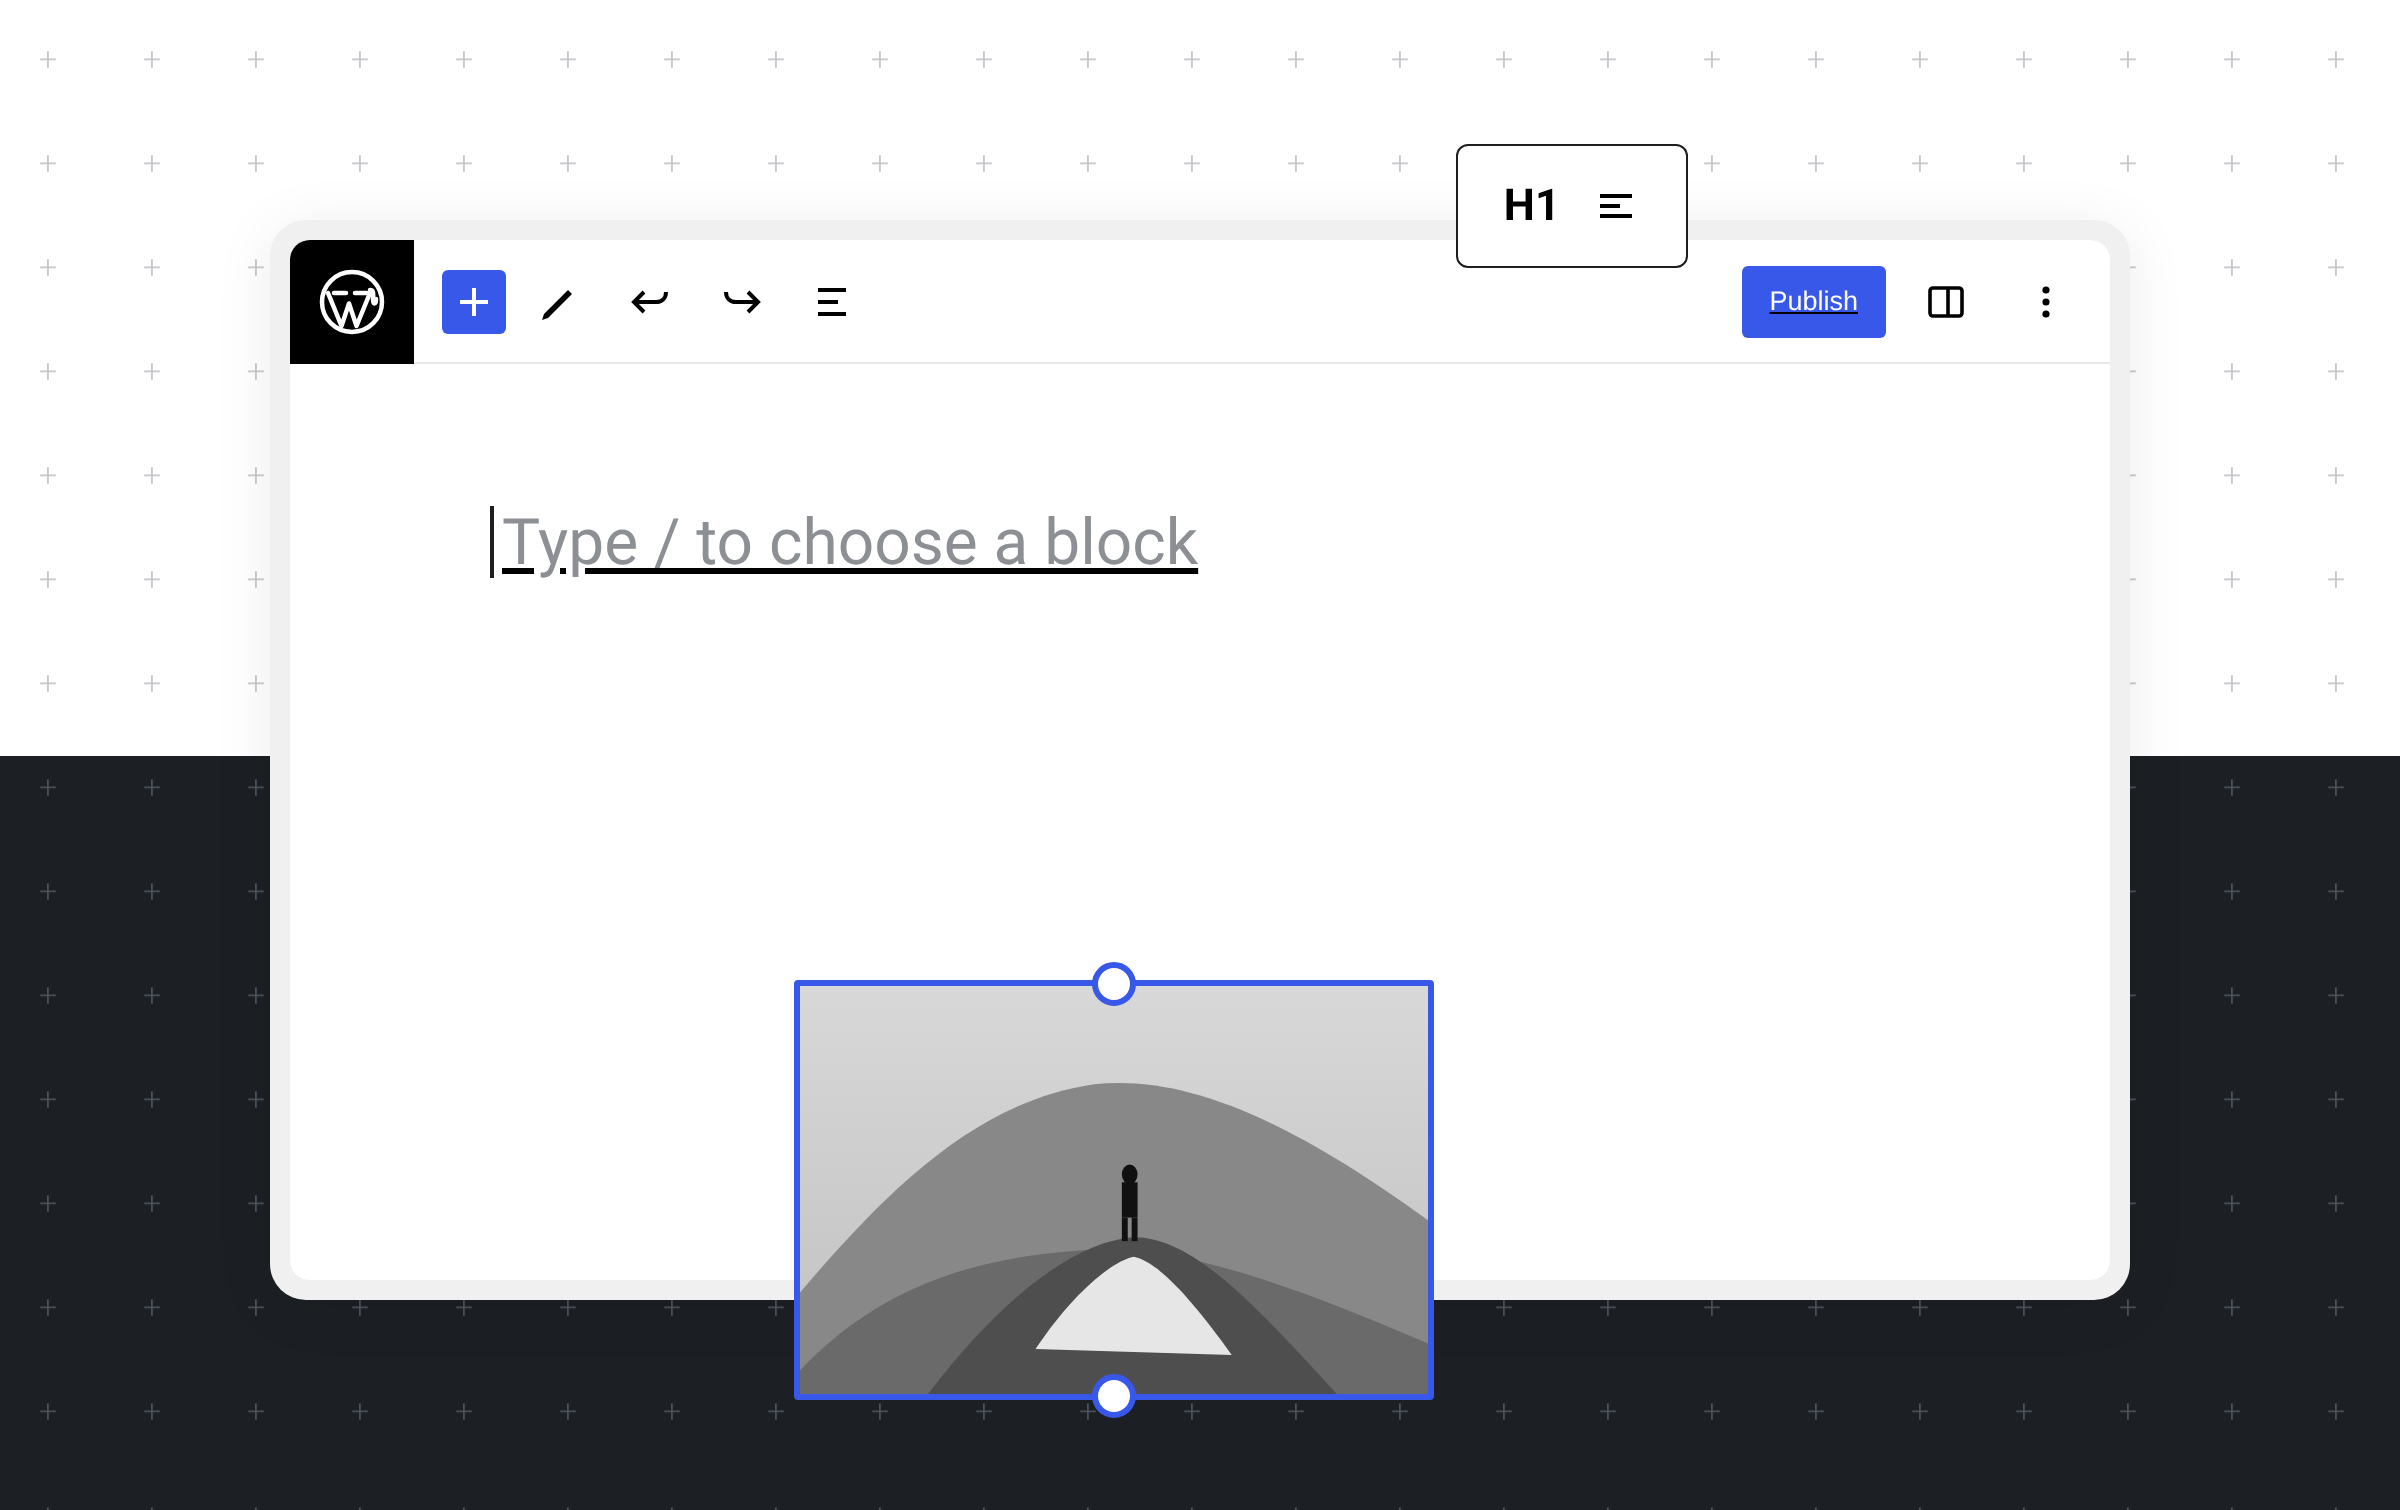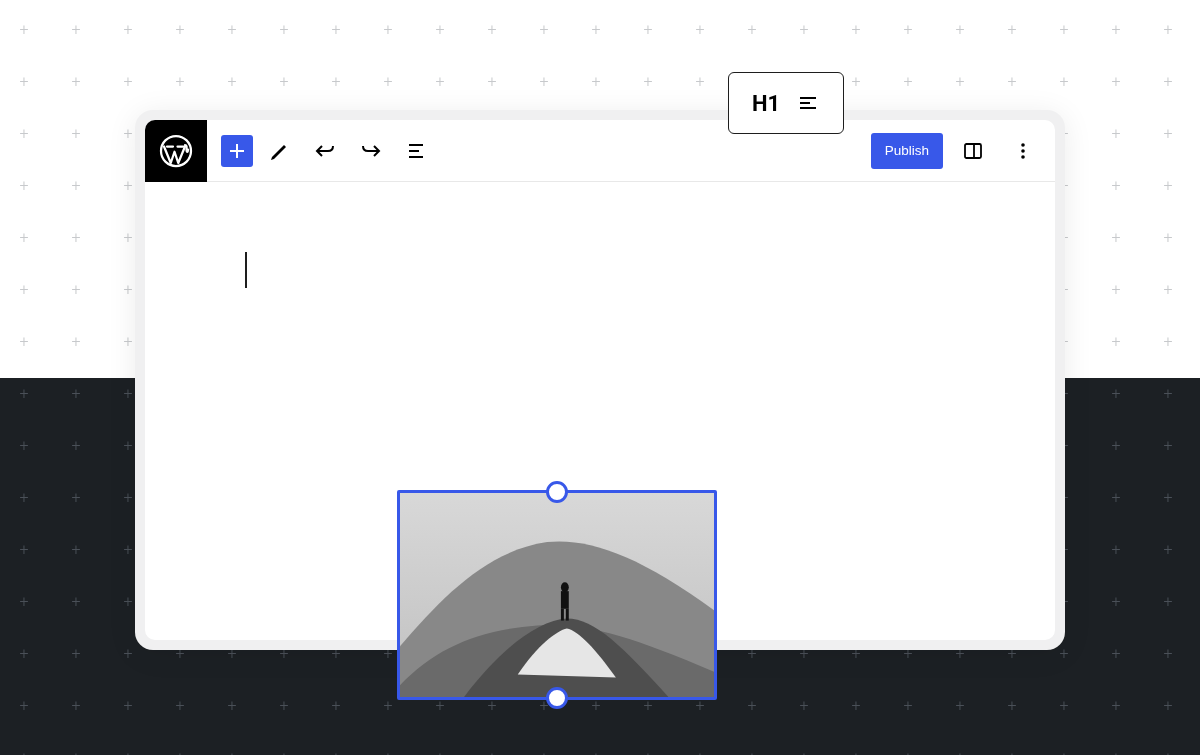--- a/index.html
+++ b/index.html
@@ -52,20 +52,21 @@
       padding: 10px;
     }
     .editor-inner {
       width: 100%;
       height: 100%;
       background: #fff;
       border-radius: 10px;
       display: flex;
       flex-direction: column;
       overflow: hidden;
+      text-decoration: underline;
     }
 
     .toolbar {
       height: 62px;
       border-bottom: 1px solid #e8e8e8;
       display: flex;
       align-items: center;
       padding-right: 12px;
     }
     .wp-logo {
@@ -599,20 +600,21 @@
               <circle cx="12" cy="12" r="1.8"></circle>
               <circle cx="12" cy="18" r="1.8"></circle>
             </svg>
         </button>
       </div>
     </div>
 
     <div class="editor-body">
       <div class="title-input">
         <span class="cursor-caret"></span>
+        <span>Type / to choose a block</span>
       </div>
     </div>
 
   </div>
 </div>
 
 <div class="popover-h1">
   <span class="h1-label">H1</span>
   <svg width="24" height="24" viewBox="0 0 24 24" fill="none" stroke="#000" stroke-width="2" aria-label="Align">
     <path d="M4 7h16M4 12h10M4 17h16"></path>

